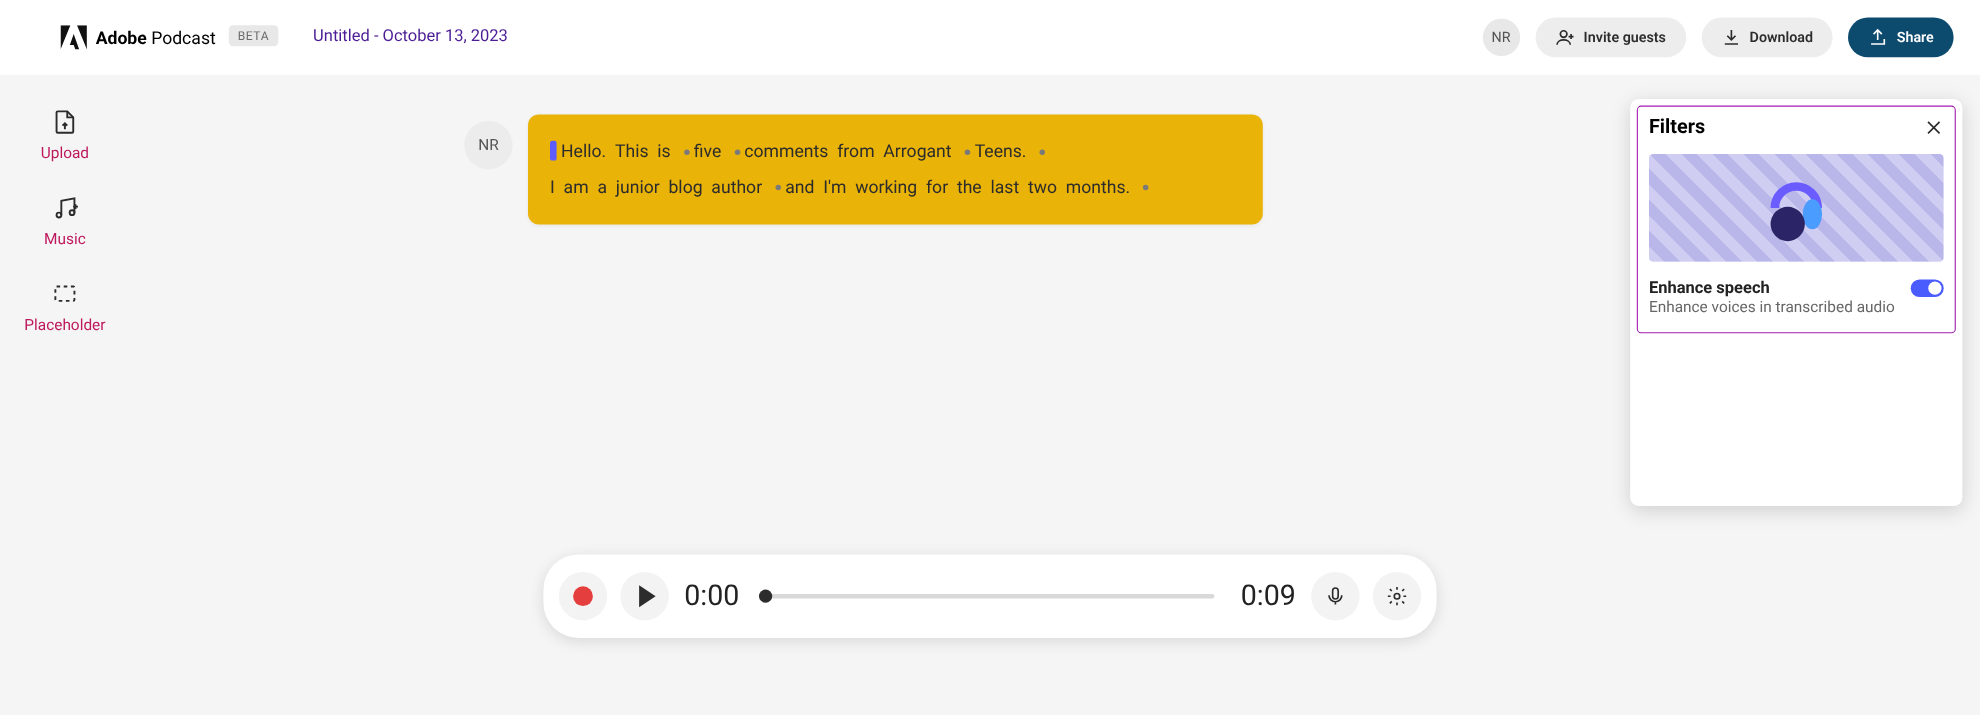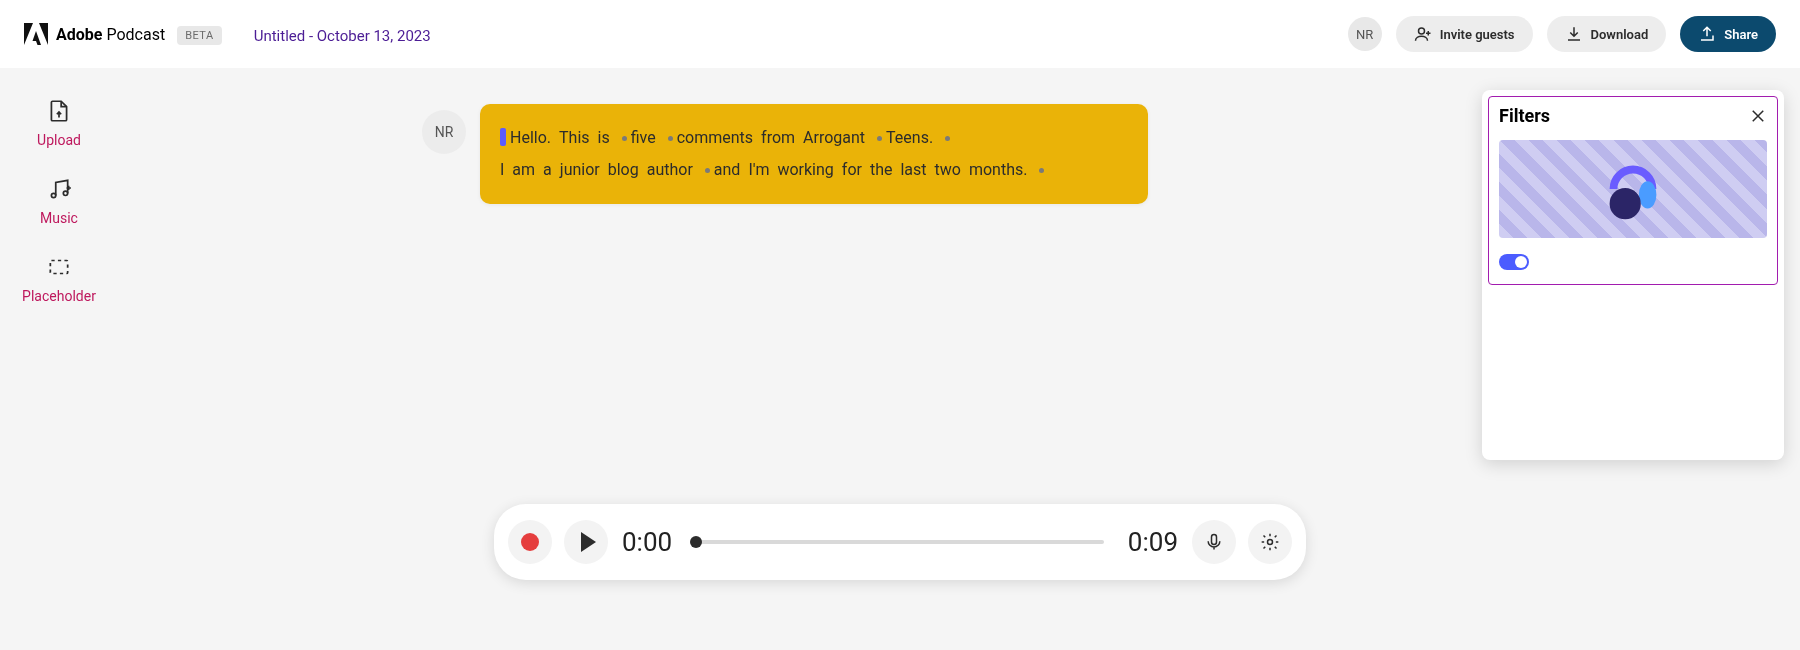--- a/index.html
+++ b/index.html
@@ -1,20 +1,20 @@
 <!DOCTYPE html>
 <html><head>
 <meta charset="utf-8">
 <style>
   * { margin: 0; padding: 0; box-sizing: border-box; font-family: -apple-system, BlinkMacSystemFont, "Segoe UI", Roboto, Helvetica, Arial, sans-serif; }
   body { width: 1800px; height: 650px; background: #f5f5f5; overflow: hidden; position: relative; }
 
   
   .topbar { height: 68px; background: #fff; display: flex; align-items: center; padding: 0 24px; justify-content: space-between; }
-  .topbar-left { display: flex; align-items: flex-end; gap: 12px; }
+  .topbar-left { display: flex; align-items: flex-start; gap: 12px; margin-left: 31px; }
   .adobe-logo { display: flex; align-items: center; gap: 8px; }
   .adobe-glyph { width: 24px; height: 22px; }
   .logo-text { font-size: 16px; }
   .logo-text .b { font-weight: 700; }
   .beta { background: #e8e8e8; color: #6b6b6b; font-size: 11px; padding: 3px 8px; border-radius: 4px; letter-spacing: 0.5px; }
   .doc-title { margin-left: 20px; font-size: 15px; color: #4c1d95; }
   .topbar-right { display: flex; align-items: center; gap: 14px; }
   .avatar-sm { width: 34px; height: 34px; border-radius: 50%; background: #e8e8e8; display: flex; align-items: center; justify-content: center; font-size: 13px; color: #555; }
   .btn { display: flex; align-items: center; gap: 8px; padding: 9px 18px; border-radius: 18px; font-size: 13px; font-weight: 600; cursor: pointer; border: none; }
   .btn-grey { background: #ededed; color: #2c2c2c; }
@@ -139,20 +139,24 @@
         </svg>
     </div>
     <div class="foam-img">
       <svg class="pod-shape" viewBox="0 0 80 80">
         <path d="M20 40 a20 20 0 0 1 40 0" fill="none" stroke="#6a5cff" stroke-width="8"></path>
         <ellipse cx="55" cy="46" rx="9" ry="14" fill="#4a9cff"></ellipse>
         <circle cx="32" cy="55" r="16" fill="#2b2567"></circle>
       </svg>
     </div>
     <div class="enh-row">
+      <div>
+        <div class="t1">Enhance speech</div>
+        <div class="t2">Enhance voices in transcribed audio</div>
+      </div>
       <div class="toggle"></div>
     </div>
   </div>
 </div>
 
 <div class="player">
   <div class="circle-btn">
       <div class="record-dot"></div>
     </div>
   <div class="circle-btn">

